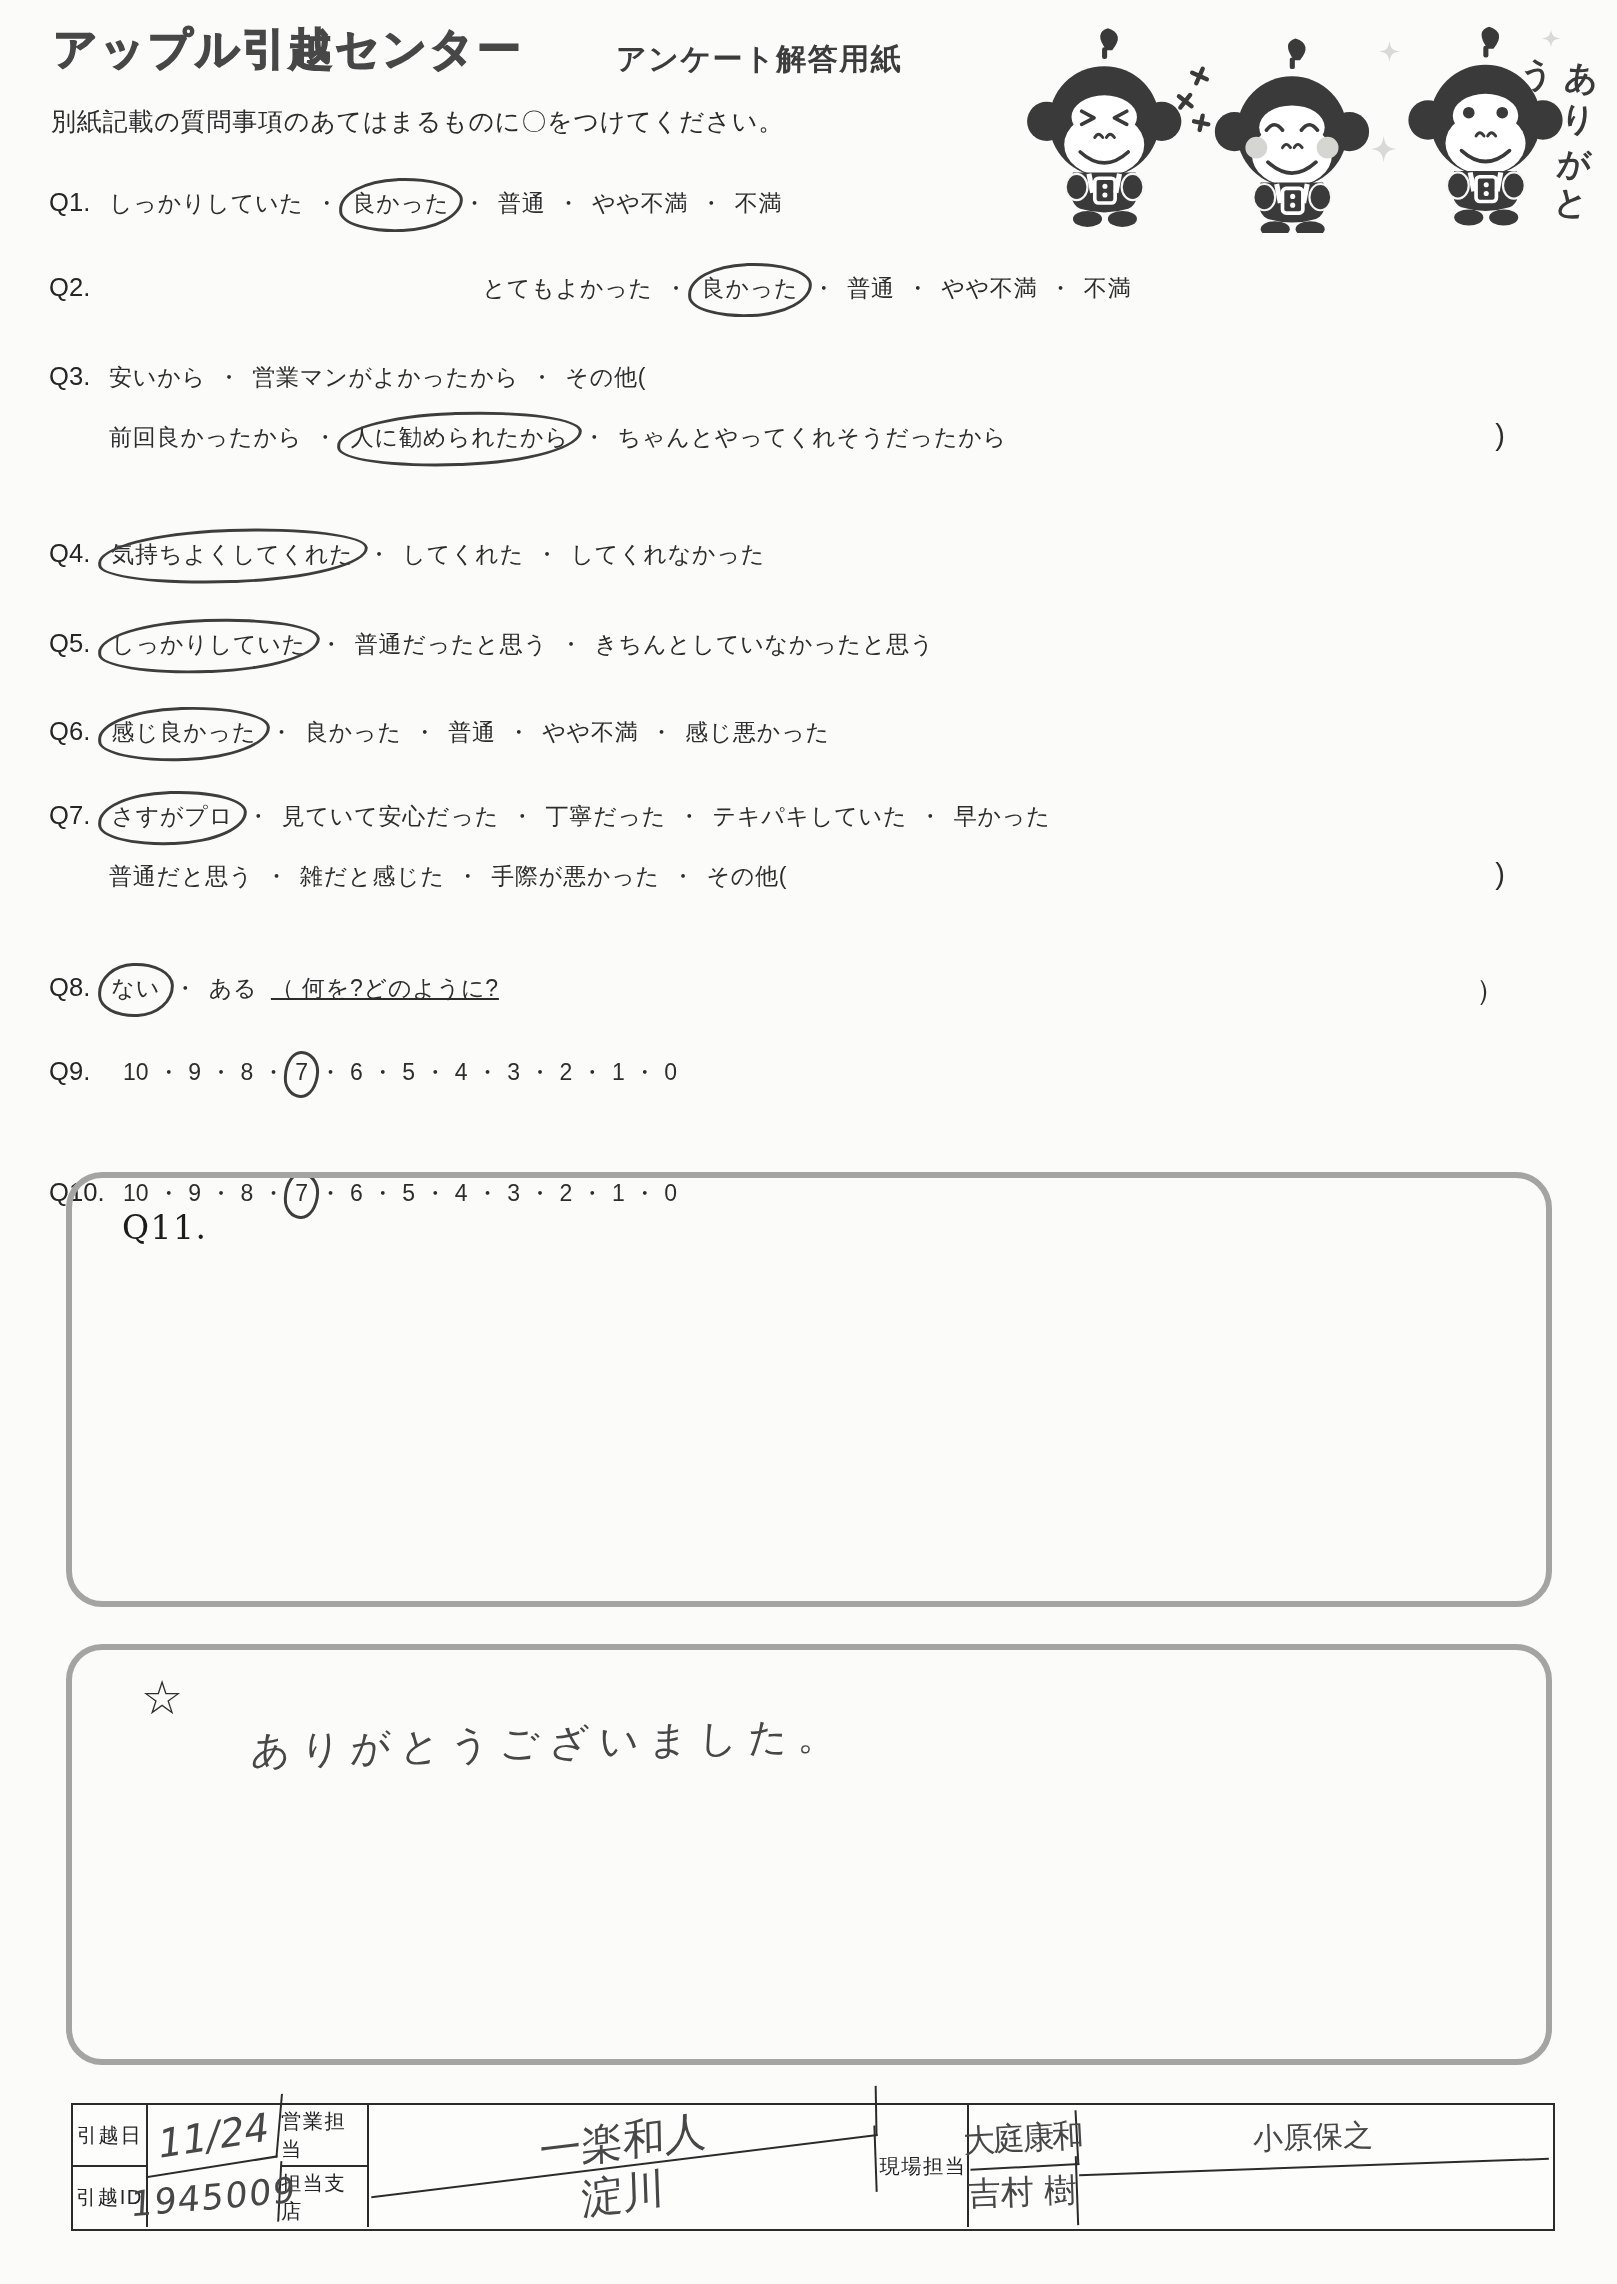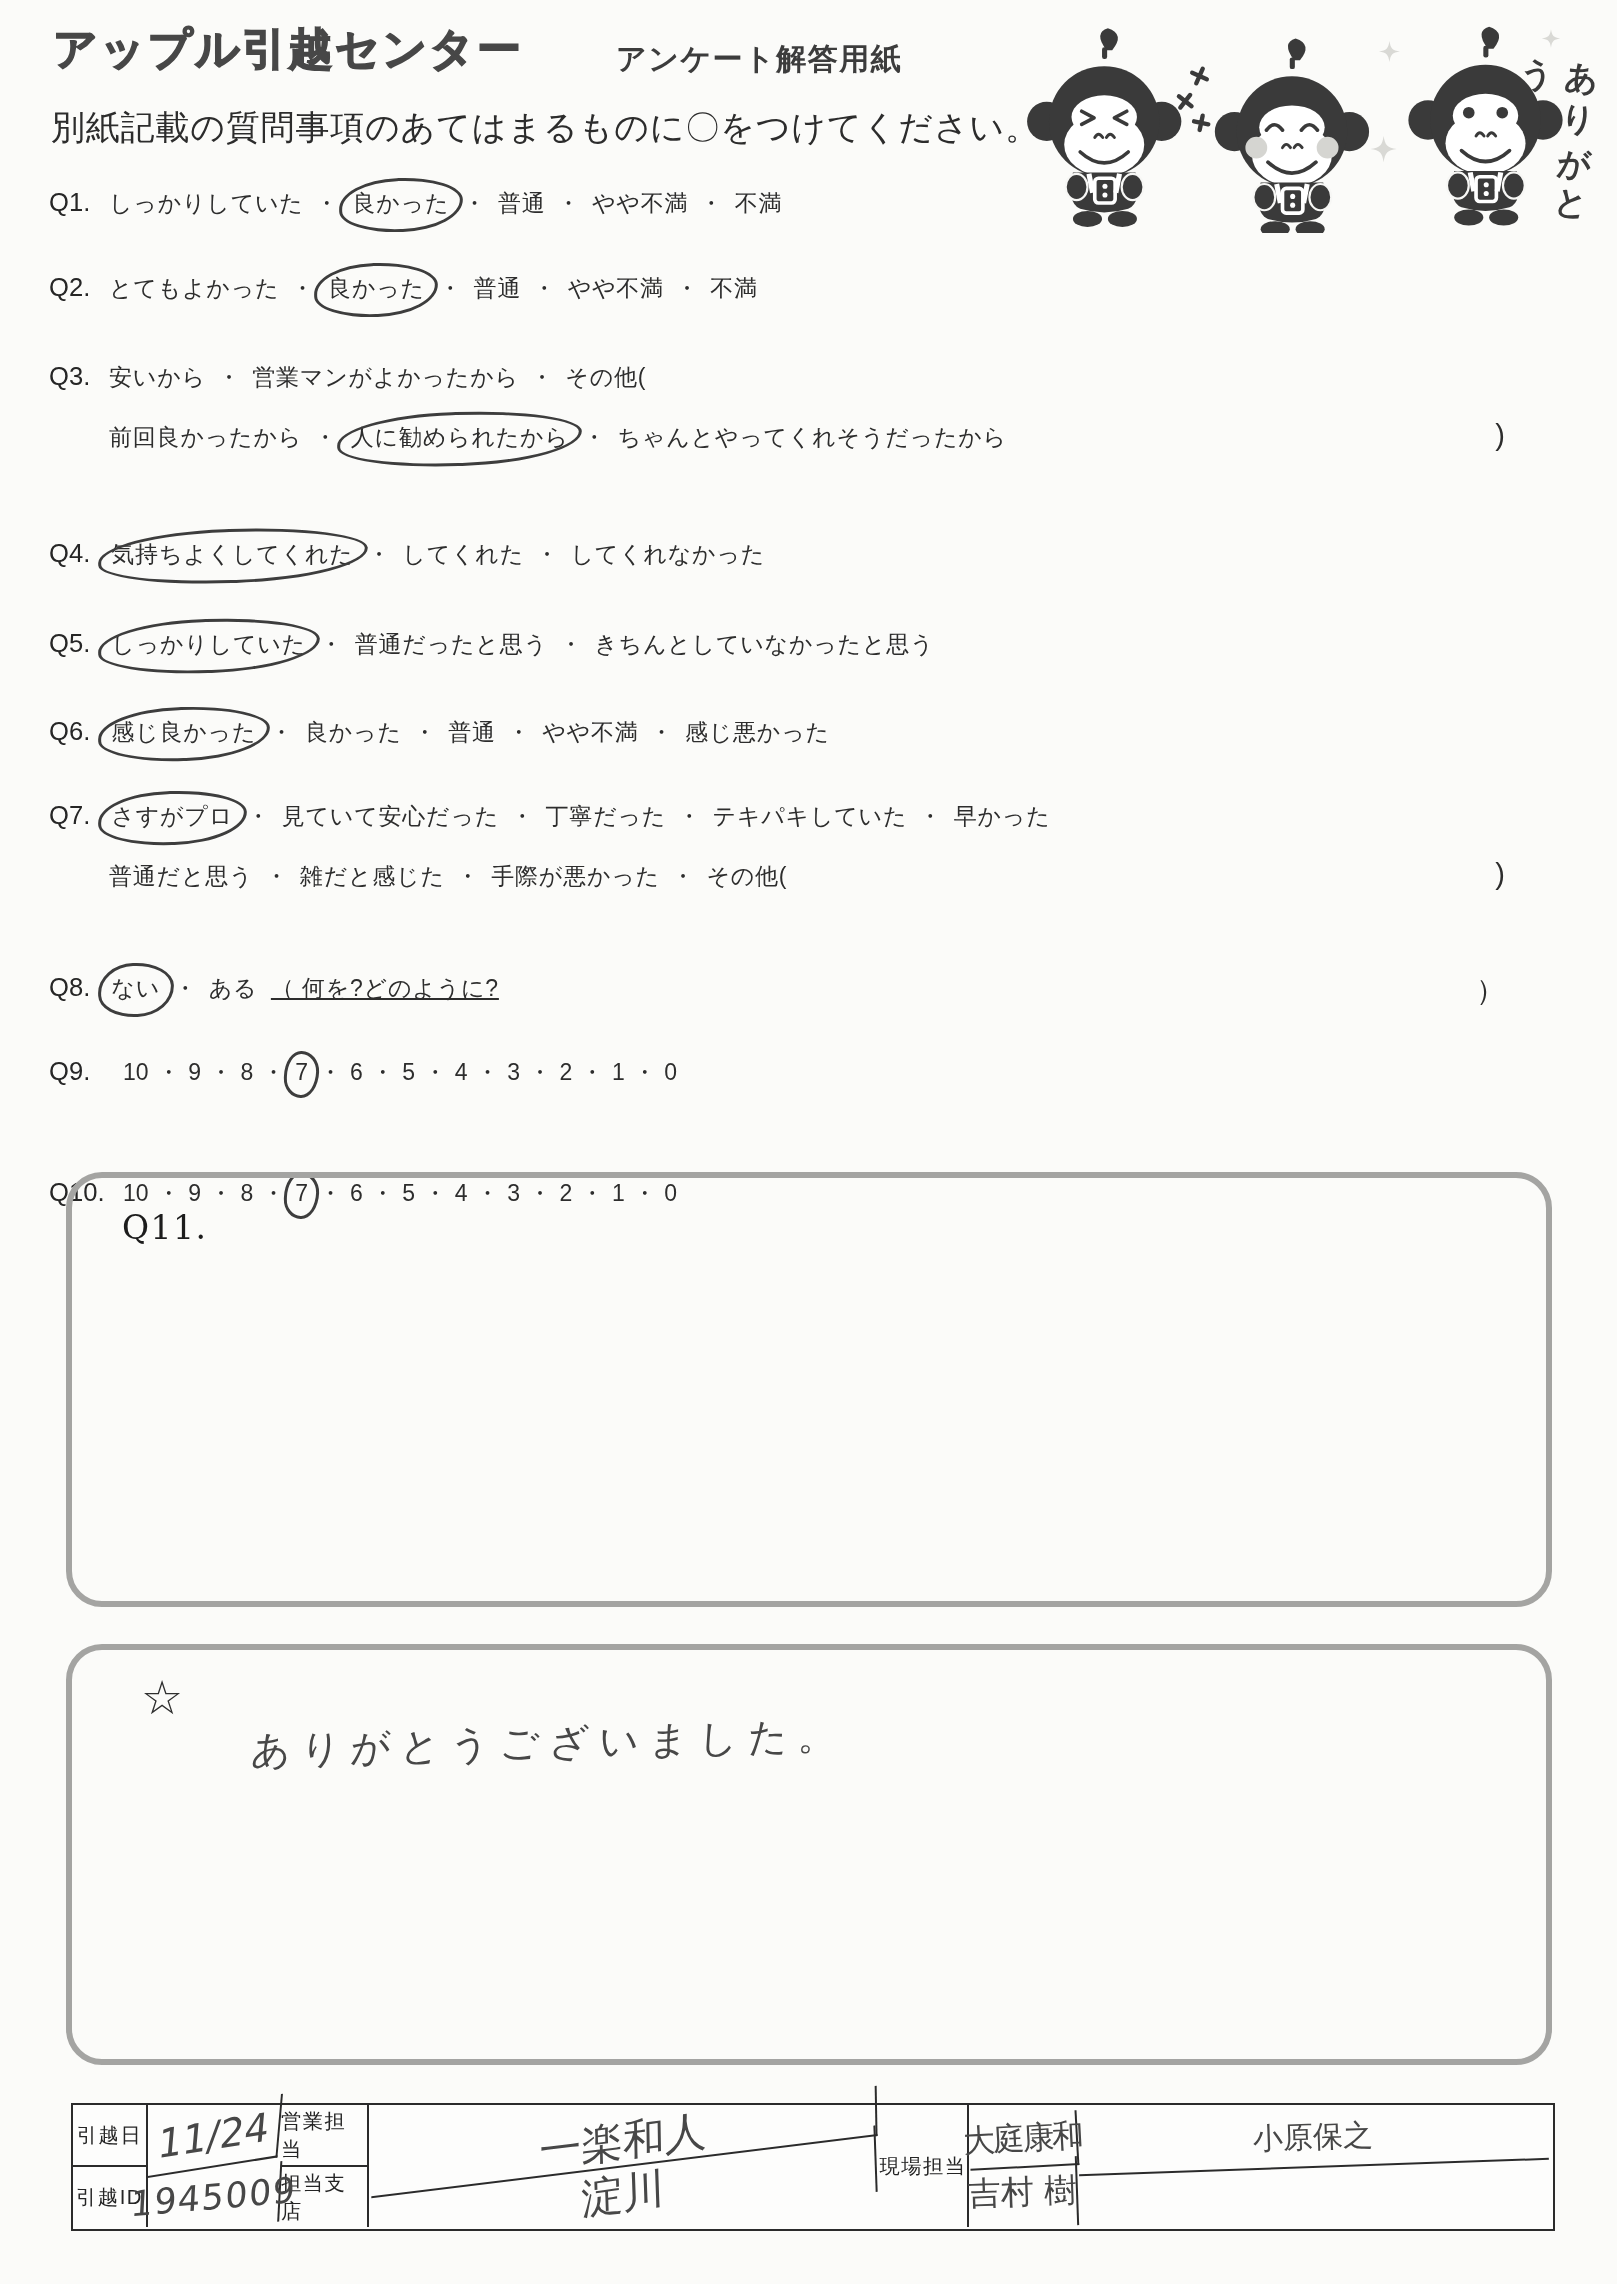--- a/index.html
+++ b/index.html
@@ -3,21 +3,21 @@
 <meta charset="utf-8">
 <style>
   html,body{margin:0;padding:0;background:#e8e8e6;}
   .page{position:relative;width:1617px;height:2284px;background:#fbfbf9;overflow:hidden;
         font-family:"Liberation Sans", sans-serif;color:#2e2e2e;}
 
   
   .brand{position:absolute;left:53px;top:19.6px;font-size:44px;font-weight:900;color:#474747;
          letter-spacing:2.3px;-webkit-text-stroke:1.5px #474747;}
   .subtitle{position:absolute;left:616px;top:39px;font-size:30px;font-weight:700;color:#3c3c3c;letter-spacing:1.5px;}
-  .instruction{position:absolute;left:51px;top:105px;font-size:34px;color:#2c2c2c;letter-spacing:0.8px;}
+  .instruction{position:absolute;left:51px;top:105px;font-size:25px;color:#2c2c2c;letter-spacing:0.8px;}
 
   
   .mascots{position:absolute;left:1022px;top:15px;width:553px;height:218px;}
   .thanks-vertical{position:absolute;left:1508px;top:36px;height:211px;writing-mode:vertical-rl;
         font-size:33px;font-weight:700;color:#3a3a3a;letter-spacing:5.3px;transform:rotate(5deg);}
 
   
   .q{position:absolute;left:49px;width:1456px;}
   .q-id{position:absolute;left:0;top:1.5px;font-size:25.6px;color:#262626;}
   .q-lines{margin-left:60px;}
@@ -125,21 +125,21 @@
   </svg>
   <div class="thanks-vertical">ありがとう</div>
 
   <div id="questions">
       <div class="q" style="top: 186px;">
         <span class="q-id">Q1.</span>
         <div class="q-lines">
           <div class="q-line"><span class="opt">しっかりしていた</span><span class="sep">・</span><span class="opt circled">良かった</span><span class="sep">・</span><span class="opt">普通</span><span class="sep">・</span><span class="opt">やや不満</span><span class="sep">・</span><span class="opt">不満</span></div>
         </div>
       </div>
-      <div class="q" style="top: 271px;">
+      <div class="q" style="top: 271px; text-align: center;">
         <span class="q-id">Q2.</span>
         <div class="q-lines">
           <div class="q-line"><span class="opt">とてもよかった</span><span class="sep">・</span><span class="opt circled">良かった</span><span class="sep">・</span><span class="opt">普通</span><span class="sep">・</span><span class="opt">やや不満</span><span class="sep">・</span><span class="opt">不満</span></div>
         </div>
       </div>
       <div class="q" style="top: 360px;">
         <span class="q-id">Q3.</span>
         <span class="close-paren" style="top: 59px;">)</span>
         <div class="q-lines">
           <div class="q-line"><span class="opt">安いから</span><span class="sep">・</span><span class="opt">営業マンがよかったから</span><span class="sep">・</span><span class="opt">その他(</span></div>

